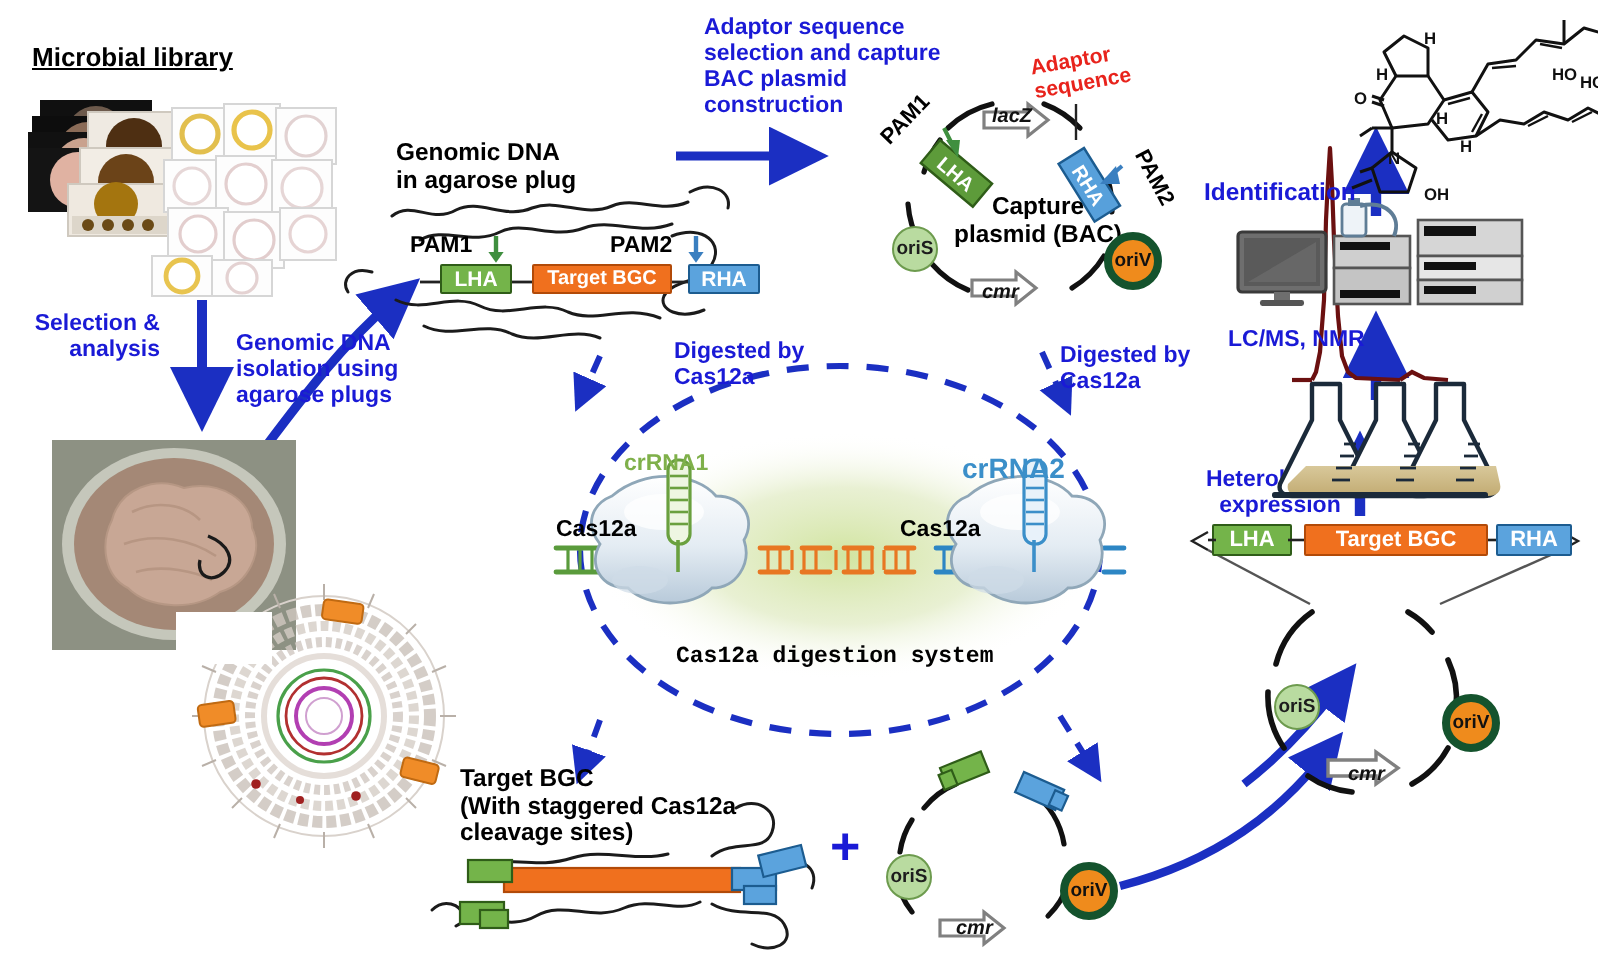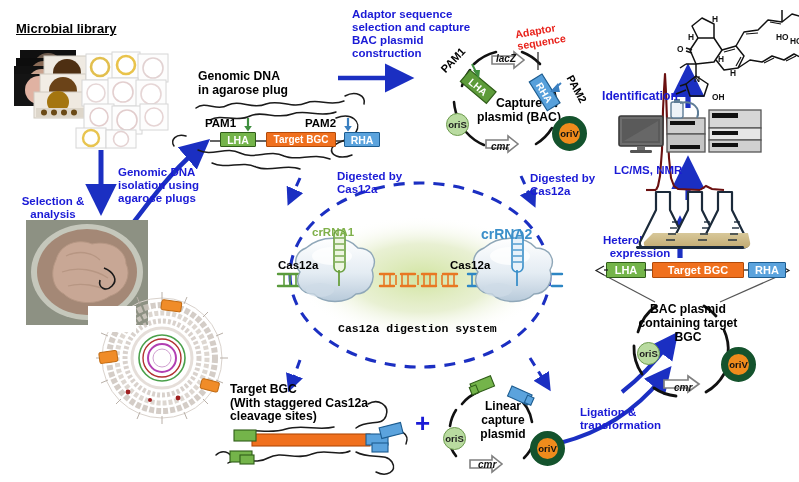--- a/index.html
+++ b/index.html
@@ -23,21 +23,21 @@
         border-radius:1px;}
   .lha{background:#74b44a;border-color:#2f5d18;}
   .rha{background:#5ba3dd;border-color:#1c5c90;}
   .bgc{background:#f0701e;border-color:#b24a08;}
 
   
   .oris{position:absolute;width:21px;height:21px;border-radius:50%;
         background:#b9dba0;border:1px solid #6d9b4e;display:flex;align-items:center;
         justify-content:center;font-size:9.5px;font-weight:bold;color:#1d1d1d;}
   .oriv{position:absolute;width:21px;height:21px;border-radius:50%;
-        background:#ef8b1c;border:7px solid #14532d;display:flex;align-items:center;
+        background:#ef8b1c;border:4px solid #14532d;display:flex;align-items:center;
         justify-content:center;font-size:9.5px;font-weight:bold;color:#111;}
   .cmr{position:absolute;font-style:italic;font-weight:bold;font-size:10px;color:#111;}
   .lacz{position:absolute;font-style:italic;font-weight:bold;font-size:10px;color:#111;}
   .ptitle{position:absolute;text-align:center;font-weight:bold;color:#000;line-height:1.15;}
 
   svg{overflow:visible;}
   .noevt{pointer-events:none;}
 </style>
 </head>
 <body>
@@ -182,21 +182,21 @@
         <circle cx="140" cy="73" r="9" fill="#fff" stroke="#e6d4d4" stroke-width="1.6"></circle>
         <rect x="62" y="84" width="30" height="20" fill="#fdfdfd" stroke="#d6d6d6"></rect>
         <circle cx="77" cy="94" r="8" fill="#fff" stroke="#e8c44f" stroke-width="2.4"></circle>
         <rect x="92" y="86" width="30" height="18" fill="#fdfdfd" stroke="#d6d6d6"></rect>
         <circle cx="107" cy="95" r="7.5" fill="#fff" stroke="#e4d2d2" stroke-width="1.6"></circle>
       </g>
     </svg>
   </div>
   <div class="lbl black t13" style="left:16px;top:22px;">Microbial library</div>
 
-  <div class="lbl blue t11" style="left:16px;top:156px;text-align:center;width:74px;margin-top:39px;">Selection &amp;
+  <div class="lbl blue t11" style="left:6px;top:156px;text-align:right;width:74px;">Selection &amp;
 analysis</div>
 
   <div class="abs" style="left:26px;top:220px;width:122px;height:105px;">
     <svg width="122" height="105">
       <rect x="0" y="0" width="122" height="105" fill="#8d9183"></rect>
       <ellipse cx="61" cy="52" rx="56" ry="48" fill="#cfd0c6" opacity="0.85"></ellipse>
       <ellipse cx="61" cy="52" rx="50" ry="43" fill="#a48876"></ellipse>
       <path d="M30,40 C34,24 52,18 66,24 C84,20 100,30 100,44
                C106,56 98,72 84,76 C70,86 48,84 38,74 C26,68 24,52 30,40 Z" fill="#c8a795" stroke="#b69784" stroke-width="1"></path>
       <path d="M40,36 C52,30 66,32 74,40" stroke="#b79683" stroke-width="1.3" fill="none"></path>
@@ -479,48 +479,40 @@
       <g transform="translate(72,4) rotate(24)">
         <rect x="0" y="0" width="22" height="11" fill="#5ba3dd" stroke="#1c5c90" stroke-width="1.1"></rect>
         <rect x="18" y="2" width="7" height="8" fill="#5ba3dd" stroke="#1c5c90" stroke-width="1.1"></rect>
       </g>
 
       <g transform="translate(30,76)">
         <path d="M0,2 L22,2 L22,-2 L32,6 L22,14 L22,10 L0,10 Z" fill="#fff" stroke="#808080" stroke-width="1.6"></path>
       </g>
     </svg>
   </div>
-  <div class="ptitle t12" style="left:474px;top:400px;width:58px;font-size:12px;">Linear
-capture
-plasmid</div>
   <div class="oris" style="left:443px;top:427px;">oriS</div>
   <div class="oriv" style="left:530px;top:431px;">oriV</div>
   <div class="cmr" style="left:478px;top:459px;">cmr</div>
 
-  <div class="lbl blue t11" style="left:580px;top:406px;">Ligation &amp;
-transformation</div>
 
   <div class="abs" style="left:620px;top:296px;width:136px;height:108px;">
     <svg width="136" height="108">
       <g fill="none" stroke="#111" stroke-width="2.8" stroke-linecap="round">
         <path d="M36,10 A46,46 0 0,0 18,36"></path>
         <path d="M14,50 A46,46 0 0,0 22,78"></path>
         <path d="M34,92 A46,46 0 0,0 56,100"></path>
         <path d="M86,96 A46,46 0 0,0 104,78"></path>
         <path d="M108,58 A46,46 0 0,0 104,34"></path>
         <path d="M96,20 A46,46 0 0,0 84,10"></path>
       </g>
       <g transform="translate(44,82)">
         <path d="M0,2 L24,2 L24,-2 L35,6 L24,14 L24,10 L0,10 Z" fill="#fff" stroke="#808080" stroke-width="1.7"></path>
       </g>
     </svg>
   </div>
-  <div class="ptitle t12" style="left:629px;top:302px;width:118px;font-size:12.2px;">BAC plasmid
-containing
-target BGC</div>
   <div class="oris" style="left:637px;top:342px;">oriS</div>
   <div class="oriv" style="left:721px;top:347px;">oriV</div>
   <div class="cmr" style="left:674px;top:382px;">cmr</div>
 
   <div class="gbox lha" style="left:606px;top:262px;width:40px;height:16px;font-size:11px;">LHA</div>
   <div class="gbox bgc" style="left:652px;top:262px;width:92px;height:16px;font-size:11px;">Target BGC</div>
   <div class="gbox rha" style="left:748px;top:262px;width:38px;height:16px;font-size:11px;">RHA</div>
   <svg class="abs noevt" width="190" height="18" style="left:598px;top:262px;">
     <line x1="6" y1="8" x2="10" y2="8" stroke="#222" stroke-width="1.3"></line>
     <line x1="46" y1="8" x2="54" y2="8" stroke="#222" stroke-width="1.3"></line>

